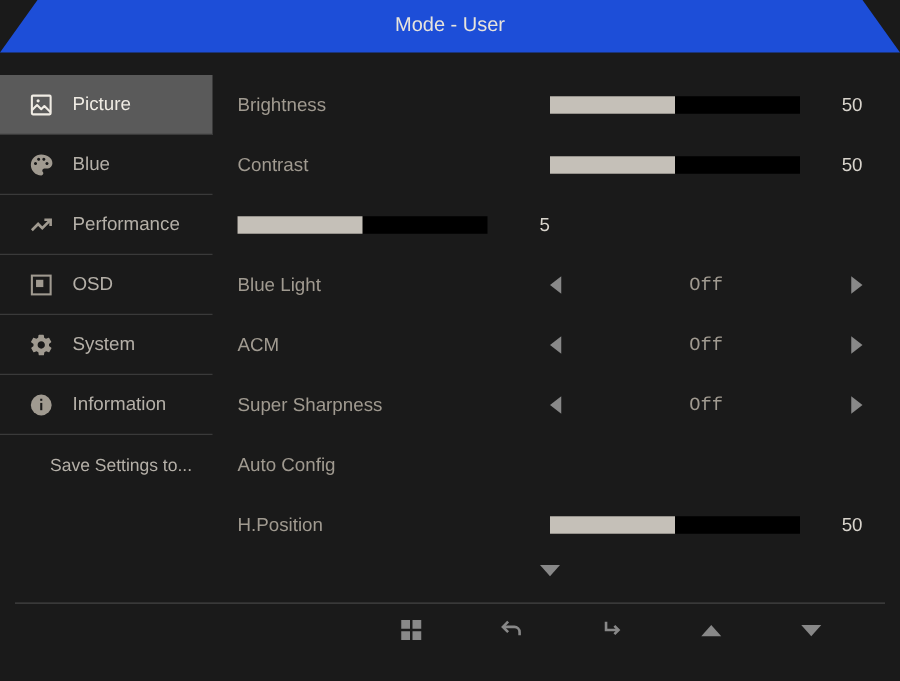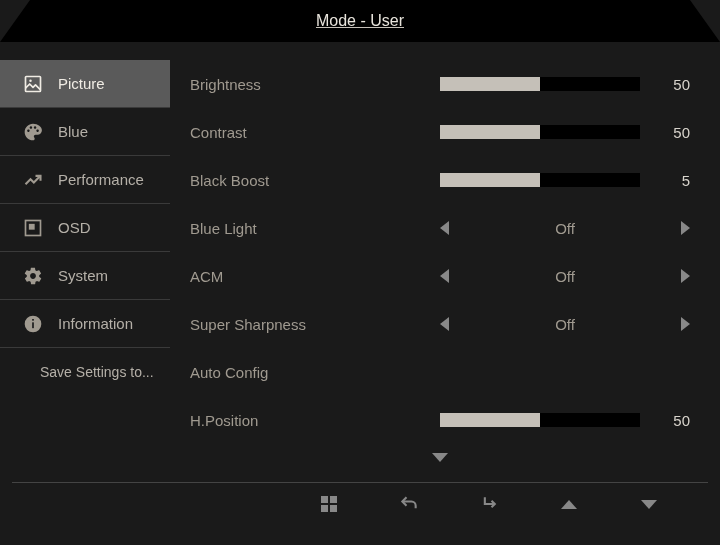--- a/index.html
+++ b/index.html
@@ -11,26 +11,25 @@
     width: 720px;
     height: 545px;
     background: #1a1a1a;
     font-family: Arial, sans-serif;
     color: #c5c0b8;
     overflow: hidden;
     position: relative;
   }
   .header {
     height: 42px;
-    background: #000000;
+    background: #1d4ed8;
     display: flex;
     align-items: center;
     justify-content: center;
     position: relative;
-    text-decoration: underline;
   }
   .header::before {
     content: '';
     position: absolute;
     left: 0;
     top: 0;
     width: 0;
     height: 0;
     border-top: 42px solid #1a1a1a;
     border-right: 30px solid transparent;
@@ -113,20 +112,21 @@
   .setting-value {
     width: 50px;
     text-align: right;
     color: #d8d4cc;
   }
   .selector {
     display: flex;
     align-items: center;
     width: 250px;
     justify-content: space-between;
+    font-family: Liberation Mono, monospace;
   }
   .arrow {
     width: 0;
     height: 0;
     cursor: pointer;
   }
   .arrow-left {
     border-top: 7px solid transparent;
     border-bottom: 7px solid transparent;
     border-right: 9px solid #888;
@@ -287,21 +287,20 @@
 
     <div class="setting-row">
       <span class="setting-label">Contrast</span>
       <div class="slider">
           <div class="slider-fill" style="width:50%"></div>
         </div>
       <span class="setting-value">50</span>
     </div>
 
     <div class="setting-row">
-      <span class="setting-label">Black Boost</span>
       <div class="slider">
           <div class="slider-fill" style="width:50%"></div>
         </div>
       <span class="setting-value">5</span>
     </div>
 
     <div class="setting-row">
       <span class="setting-label">Blue Light</span>
       <div class="selector">
         <span class="arrow arrow-left"></span>

